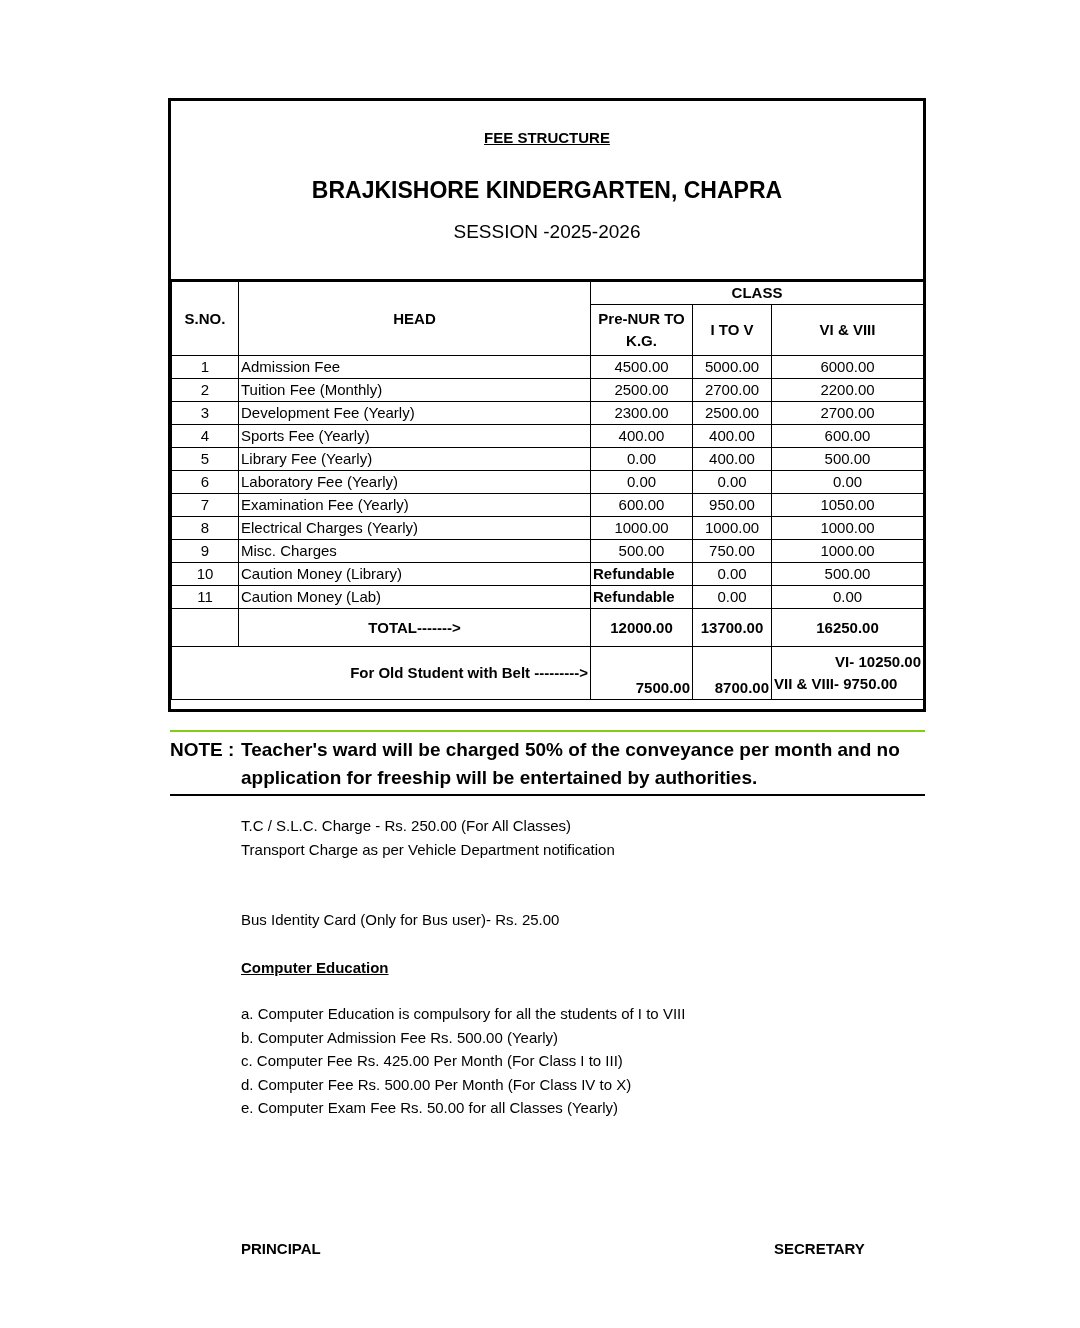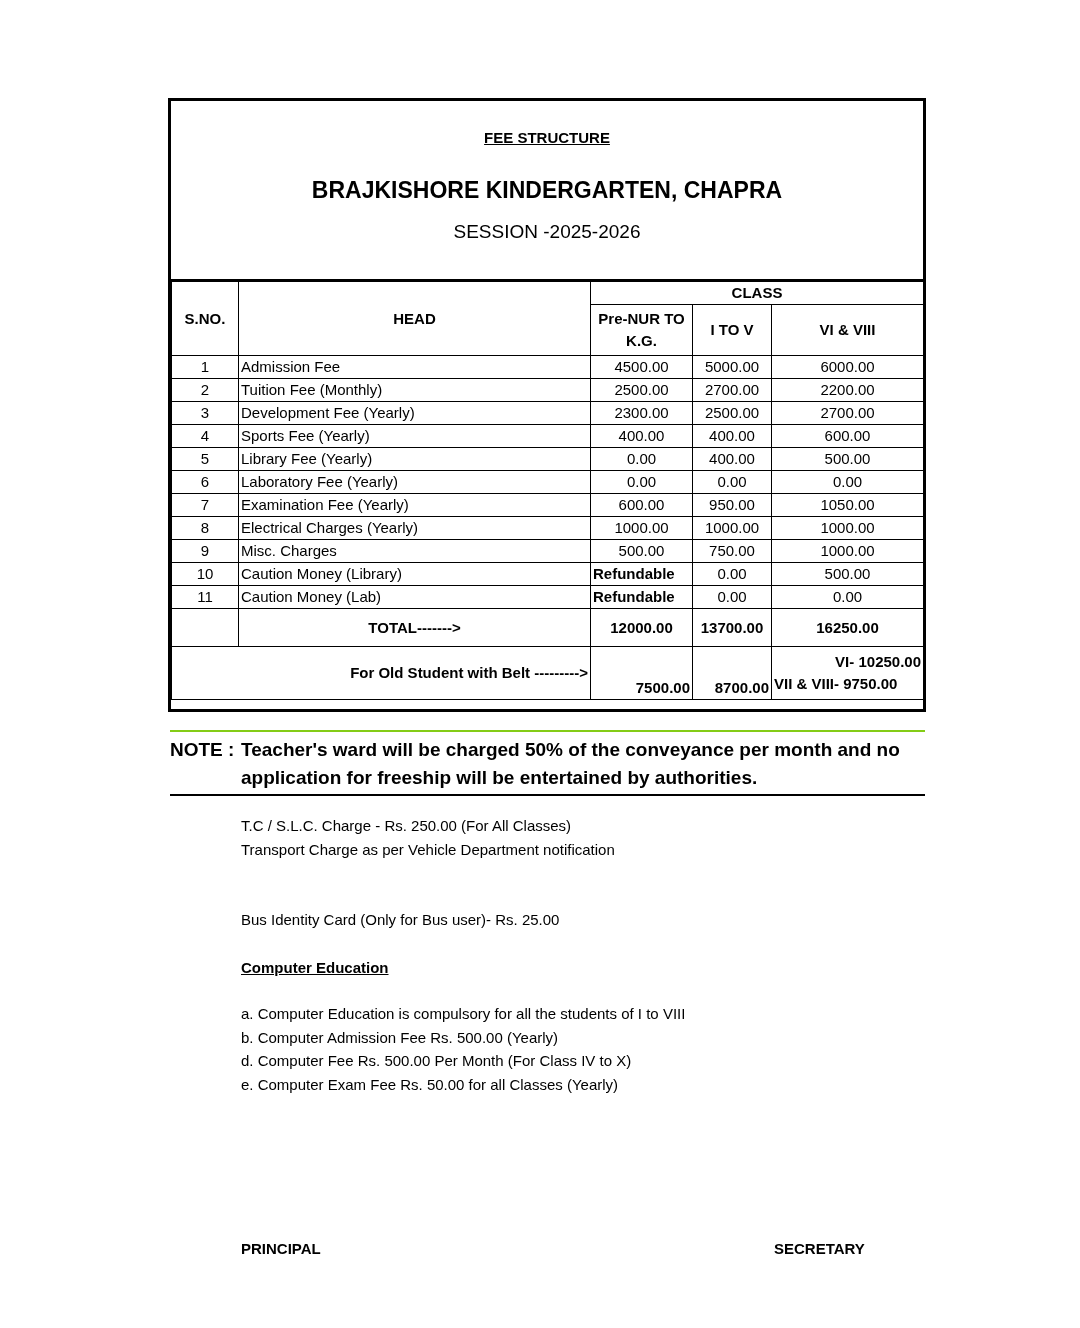--- a/index.html
+++ b/index.html
@@ -182,20 +182,21 @@
     <p>Bus Identity Card (Only for Bus user)- Rs. 25.00</p>
   </div>
 
   <div class="info" style="top:956px;">
     <p class="comp-title">Computer Education</p>
   </div>
 
   <div class="info" style="top:1002px;">
     <p>a. Computer Education is compulsory for all the students of I to VIII</p>
     <p>b. Computer Admission Fee Rs. 500.00 (Yearly)</p>
+    <p>c. Computer Fee Rs. 425.00 Per Month (For Class I to III)</p>
     <p>d. Computer Fee Rs. 500.00 Per Month (For Class IV to X)</p>
     <p>e. Computer Exam Fee Rs. 50.00 for all Classes (Yearly)</p>
   </div>
 
   <div class="sig" style="left:241px;">PRINCIPAL</div>
   <div class="sig" style="left:774px;">SECRETARY</div>
 
 </div>
 
 </body></html>

